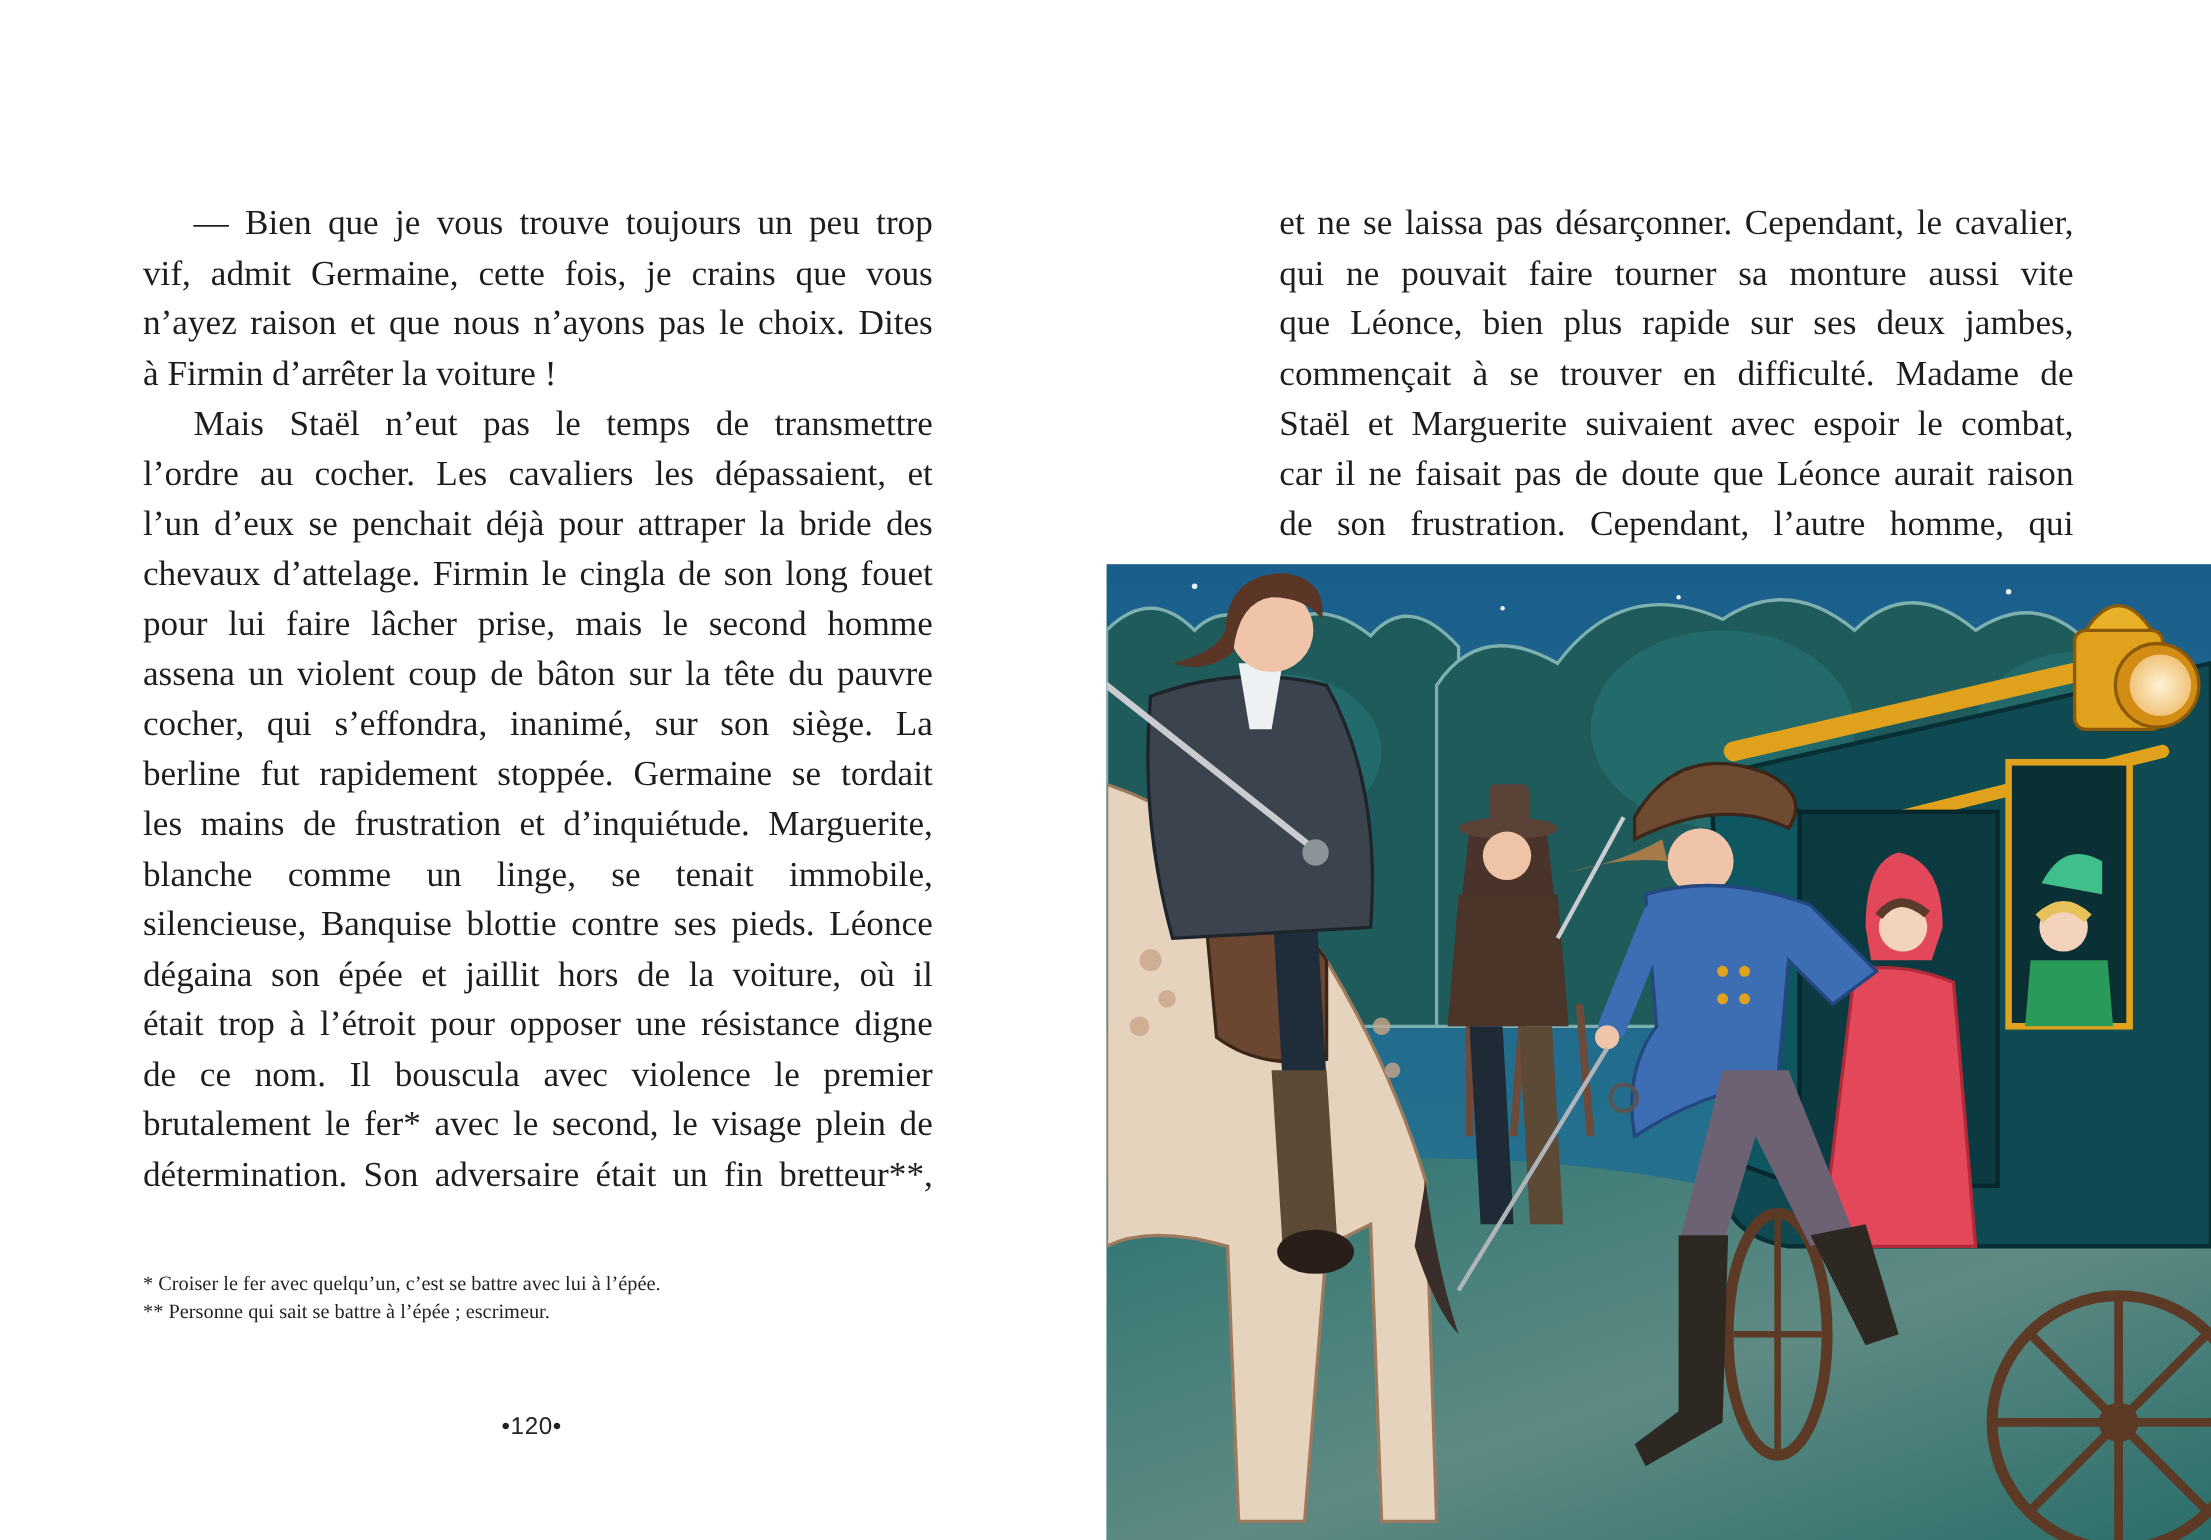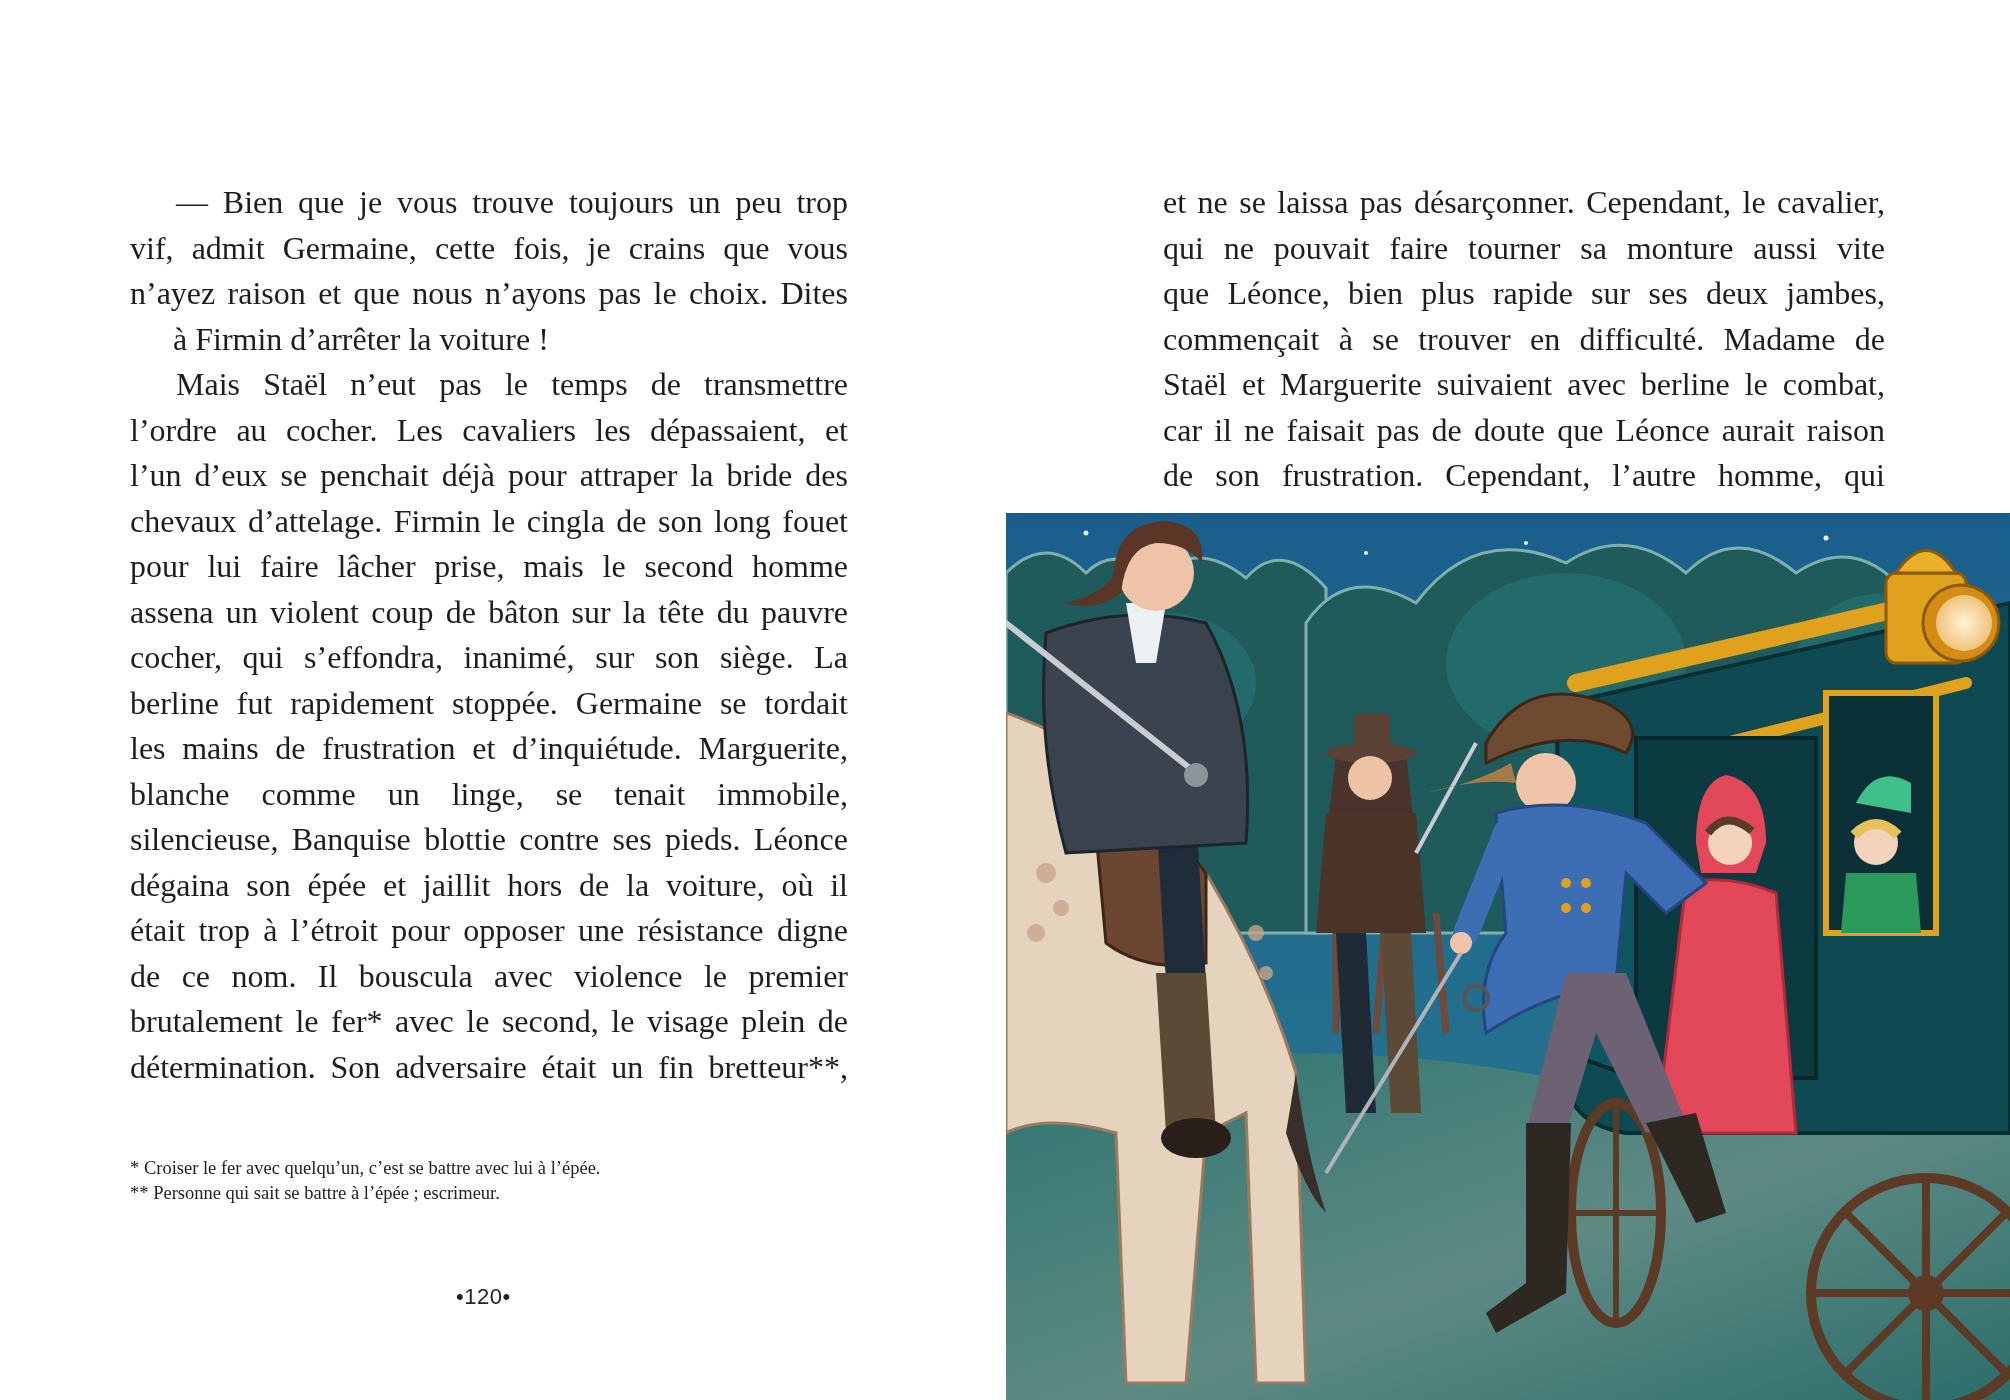--- a/index.html
+++ b/index.html
@@ -15,21 +15,21 @@
 
   .text-col {
     position: absolute;
     font-size: 32px;
     line-height: 45.5px;
     text-align: justify;
     text-align-last: left;
   }
   .text-col .line { display: block; white-space: nowrap; height: 45.5px;
     text-align-last: justify; text-align: justify; }
-  .text-col .line.last { text-align-last: left; margin-left: 43px; }
+  .text-col .line.last { text-align-last: left; }
   .text-col .line.indent { padding-left: 46px; }
 
   .left-text { left: 130px; top: 180px; width: 718px; }
   .right-text { left: 158px; top: 180px; width: 722px; }
 
   .footnotes {
     position: absolute; left: 130px; top: 1156px;
     font-size: 18.5px; line-height: 25px; color: #222;
   }
   .footnotes div { white-space: nowrap; }
@@ -83,21 +83,21 @@
 
   <div class="folio">•120•</div>
 </div>
 
 <div class="page page-right">
   <div class="text-col right-text">
     <span class="line">et ne se laissa pas désarçonner. Cependant, le cavalier,</span>
     <span class="line">qui ne pouvait faire tourner sa monture aussi vite</span>
     <span class="line">que Léonce, bien plus rapide sur ses deux jambes,</span>
     <span class="line">commençait à se trouver en difficulté. Madame de</span>
-    <span class="line">Staël et Marguerite suivaient avec berline le combat,</span>
+    <span class="line">Staël et Marguerite suivaient avec espoir le combat,</span>
     <span class="line">car il ne faisait pas de doute que Léonce aurait raison</span>
     <span class="line">de son frustration. Cependant, l’autre homme, qui</span>
   </div>
 
   <div class="illustration">
     <svg width="1004" height="887" viewBox="0 0 1004 887" xmlns="http://www.w3.org/2000/svg">
       <defs>
         <linearGradient id="sky" x1="0" y1="0" x2="0" y2="1">
           <stop offset="0" stop-color="#1a5f8c"></stop>
           <stop offset="1" stop-color="#2a7b8f"></stop>

